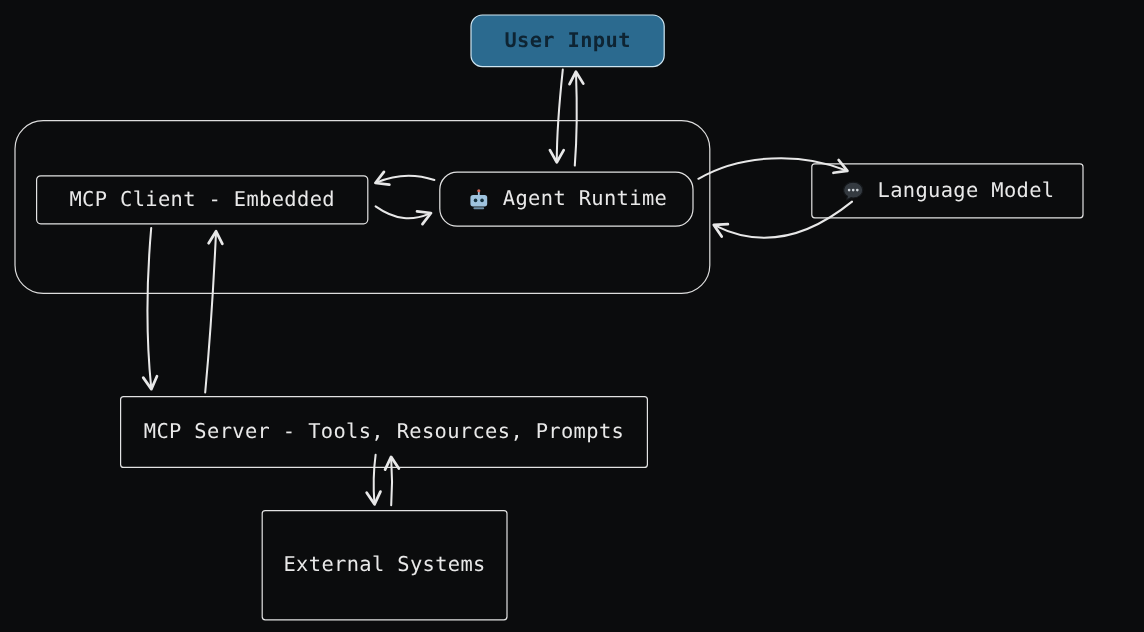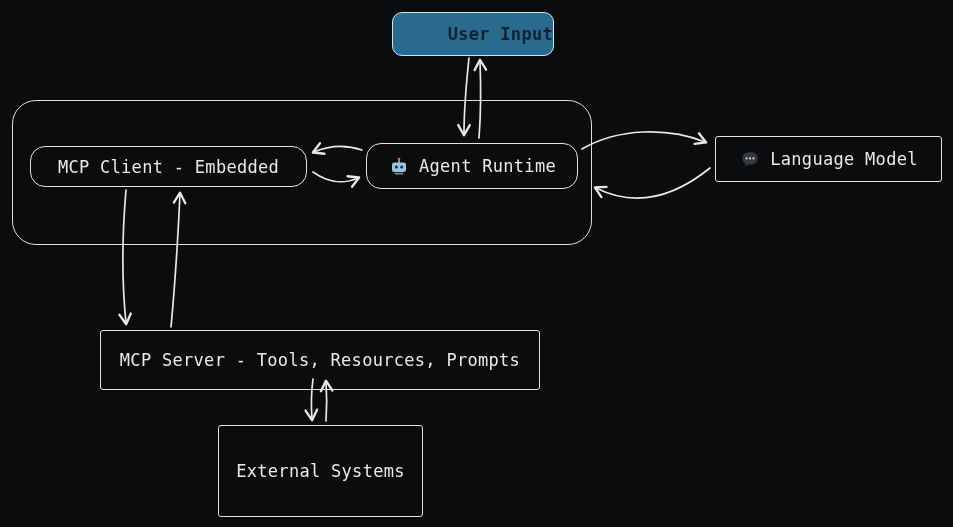--- a/index.html
+++ b/index.html
@@ -46,38 +46,37 @@
   .node-user-input {
     left: 392px;
     top: 12px;
     width: 162px;
     height: 44px;
     border-radius: 10px;
     background: #2b6a8f;
     border-color: #cfe6f2;
     color: #0e2433;
     font-weight: bold;
-    justify-content: flex-end;
   }
   .node-mcp-client {
     left: 30px;
     top: 146px;
     width: 277px;
     height: 41px;
-    border-radius: 15px;
+    border-radius: 4px;
   }
   .node-agent-runtime {
     left: 366px;
     top: 143px;
     width: 212px;
     height: 46px;
     border-radius: 15px;
   }
   .node-language-model {
-    left: 715px;
+    left: 676px;
     top: 136px;
     width: 227px;
     height: 46px;
     border-radius: 3px;
   }
   .node-mcp-server {
     left: 100px;
     top: 330px;
     width: 440px;
     height: 60px;

